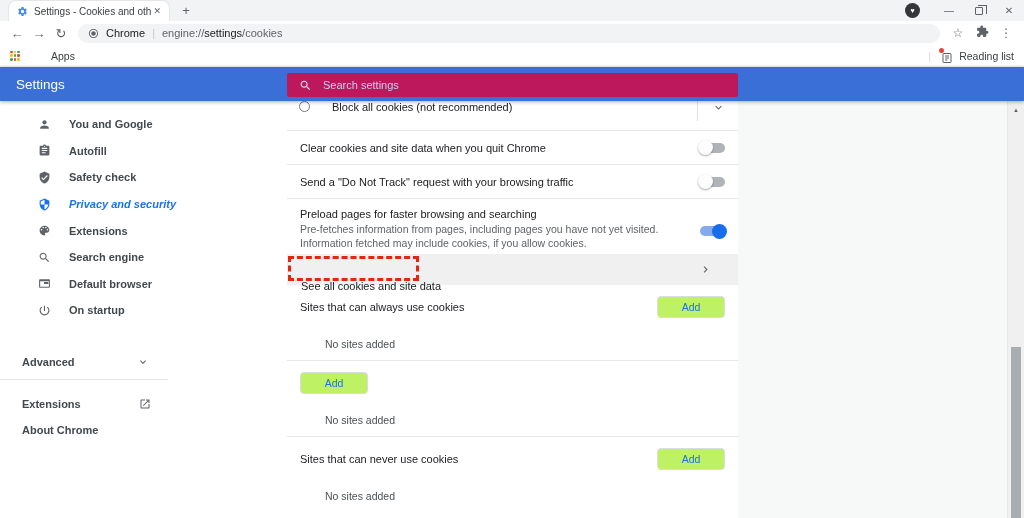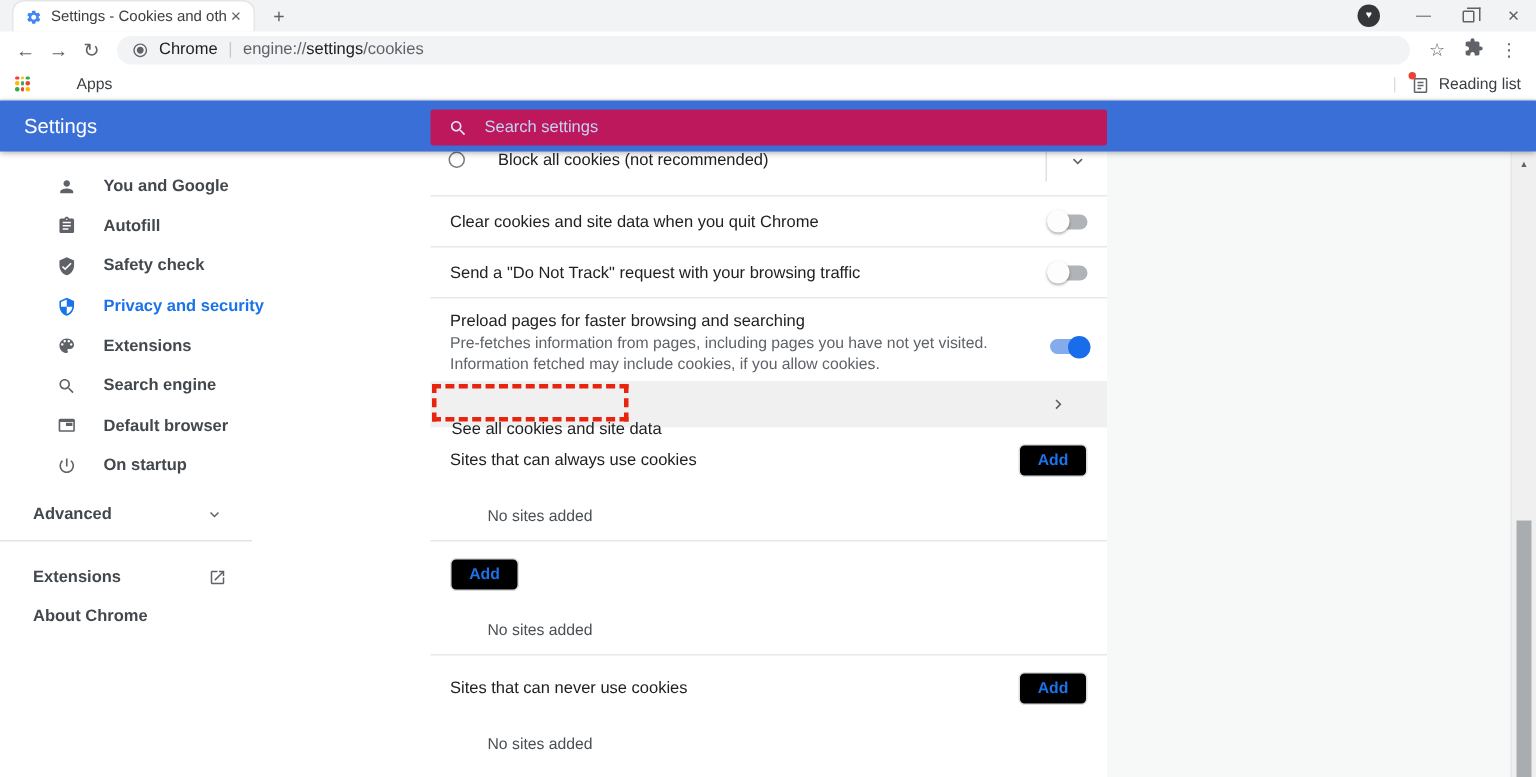--- a/index.html
+++ b/index.html
@@ -60,23 +60,23 @@
 
   
   .s-body { position:absolute; top:101px; left:0; right:0; bottom:0; background:#fff; }
   .right-pane { position:absolute; left:738px; right:17px; top:0; bottom:0; background:#f7f8f8; }
 
   
   .sidebar { position:absolute; left:0; top:0; width:260px; bottom:0; padding-top:10px; }
   .nav-item { height:26.6px; display:flex; align-items:center; padding-left:38px; font-size:11px;
               font-weight:bold; color:#43484d; }
   .nav-item svg { width:13px; height:13px; margin-right:18px; fill:#5f6368; flex:0 0 auto; }
-  .nav-item.selected { color:#1a73e8; }
+  .nav-item.selected { color:#1a73e8;font-style:italic; }
   .nav-item.selected svg { fill:#1a73e8; }
-  .advanced-row { height:26px; margin-top:6px; display:flex; align-items:center; padding-left:22px;
+  .advanced-row { height:26px; margin-top:25px; display:flex; align-items:center; padding-left:22px;
                   font-size:11px; font-weight:bold; color:#43484d; }
   .advanced-row svg { width:12px; height:12px; fill:#5f6368; margin-left:62px; }
   .side-divider { border-top:1px solid #e2e3e4; width:168px; margin-top:4px; }
   .extensions-row { height:26px; margin-top:11px; display:flex; align-items:center; padding-left:22px;
                     font-size:11px; font-weight:bold; color:#43484d; }
   .extensions-row svg { width:12px; height:12px; fill:#5f6368; margin-left:58px; }
   .about-row { height:26px; display:flex; align-items:center; padding-left:22px; font-size:11px;
                font-weight:bold; color:#43484d; }
 
   
@@ -105,22 +105,22 @@
 
   .row-gray { height:31px; background:#f0f0f0; display:flex; align-items:center; padding:0 13px; }
   .row-gray .lbl { flex:1; padding-left:1px;margin-top:32px; }
   .red-box { position:absolute; left:1px; top:2px; width:131px; height:25px;
              border:3px dashed #e8240f; }
   .row-gray .chev svg { transform:rotate(-90deg); }
 
   .section { padding:0 13px; }
   .sec-head { height:44px; display:flex; align-items:center; }
   .sec-head .lbl { flex:1; }
-  .add-btn { width:46px; height:22px; border:1px solid #dadce0; border-radius:4px; background:#000000;
-             color:#1a73e8; font-size:10.5px; font-weight:bold; display:flex; align-items:center;
+  .add-btn { width:68px; height:22px; border:1px solid #dadce0; border-radius:4px; background:#bef264;
+             color:#1a73e8; font-size:10.5px; font-weight:normal; display:flex; align-items:center;
              justify-content:center; font-family:"Liberation Sans", sans-serif; }
   .sec-empty { padding:9px 0 0 25px; color:#4b5054; font-size:10.5px; }
   .sec1 { height:76px; } .sec2 { height:76px; } .sec3 { height:81px; }
 
   
   .scrollbar { position:absolute; right:0; top:0; width:17px; bottom:0; background:#f0f0f1;
                border-left:1px solid #e8e8e9; }
   .scroll-up { text-align:center; font-size:6px; color:#5f6368; padding-top:6px; }
   .scroll-thumb { position:absolute; left:3px; right:3px; top:246px; bottom:0; background:#aaadaf; }
 </style>

